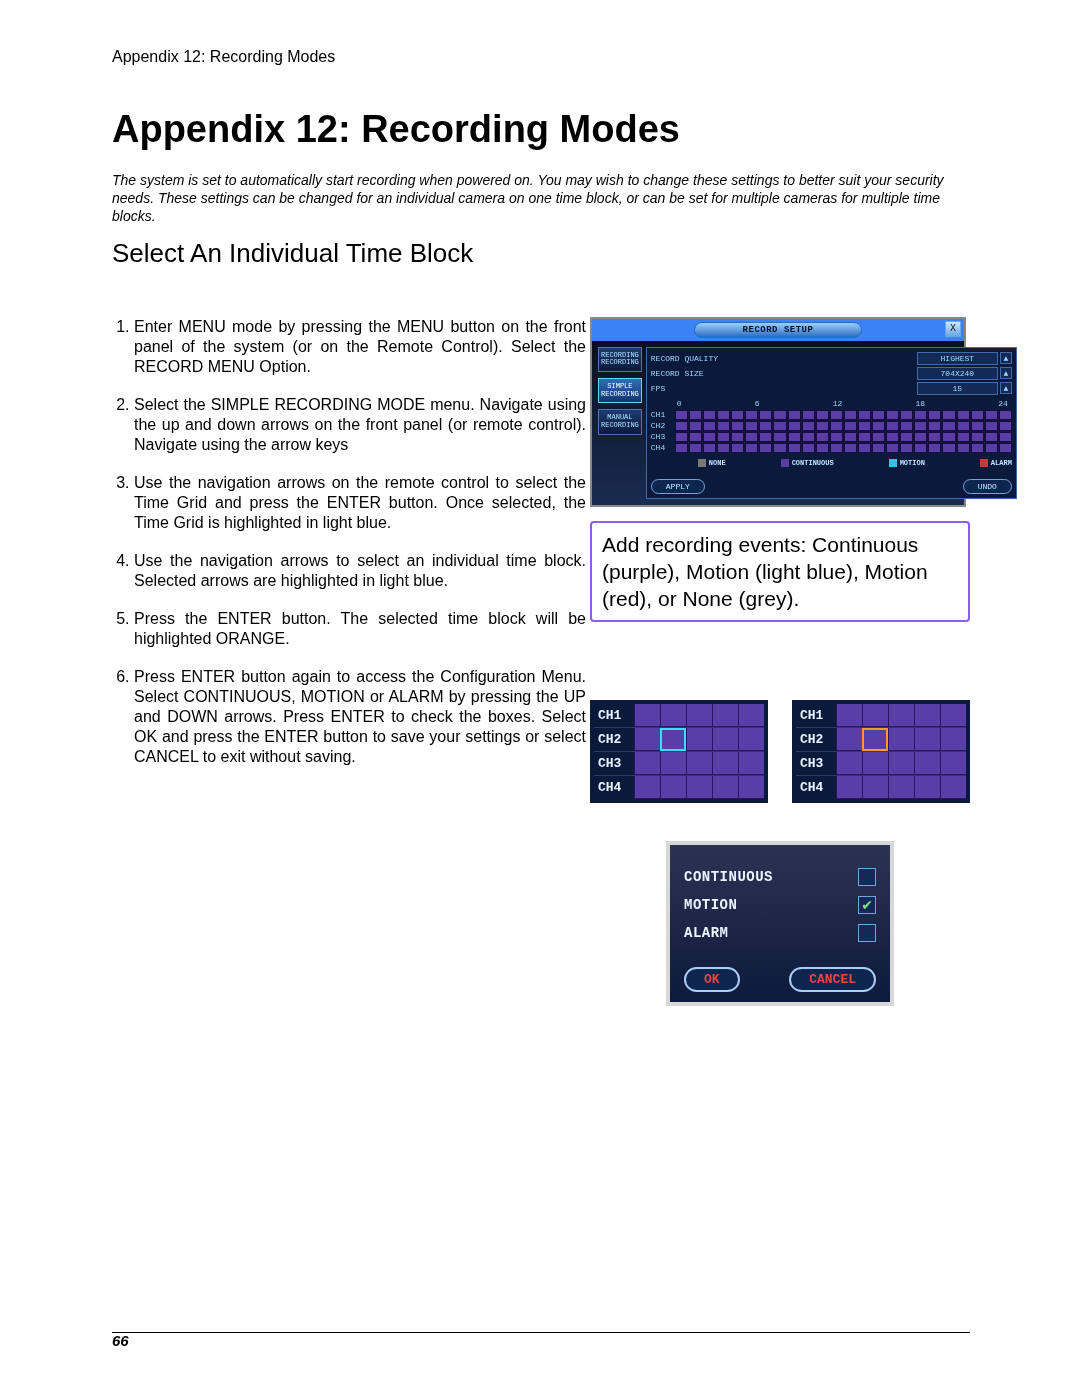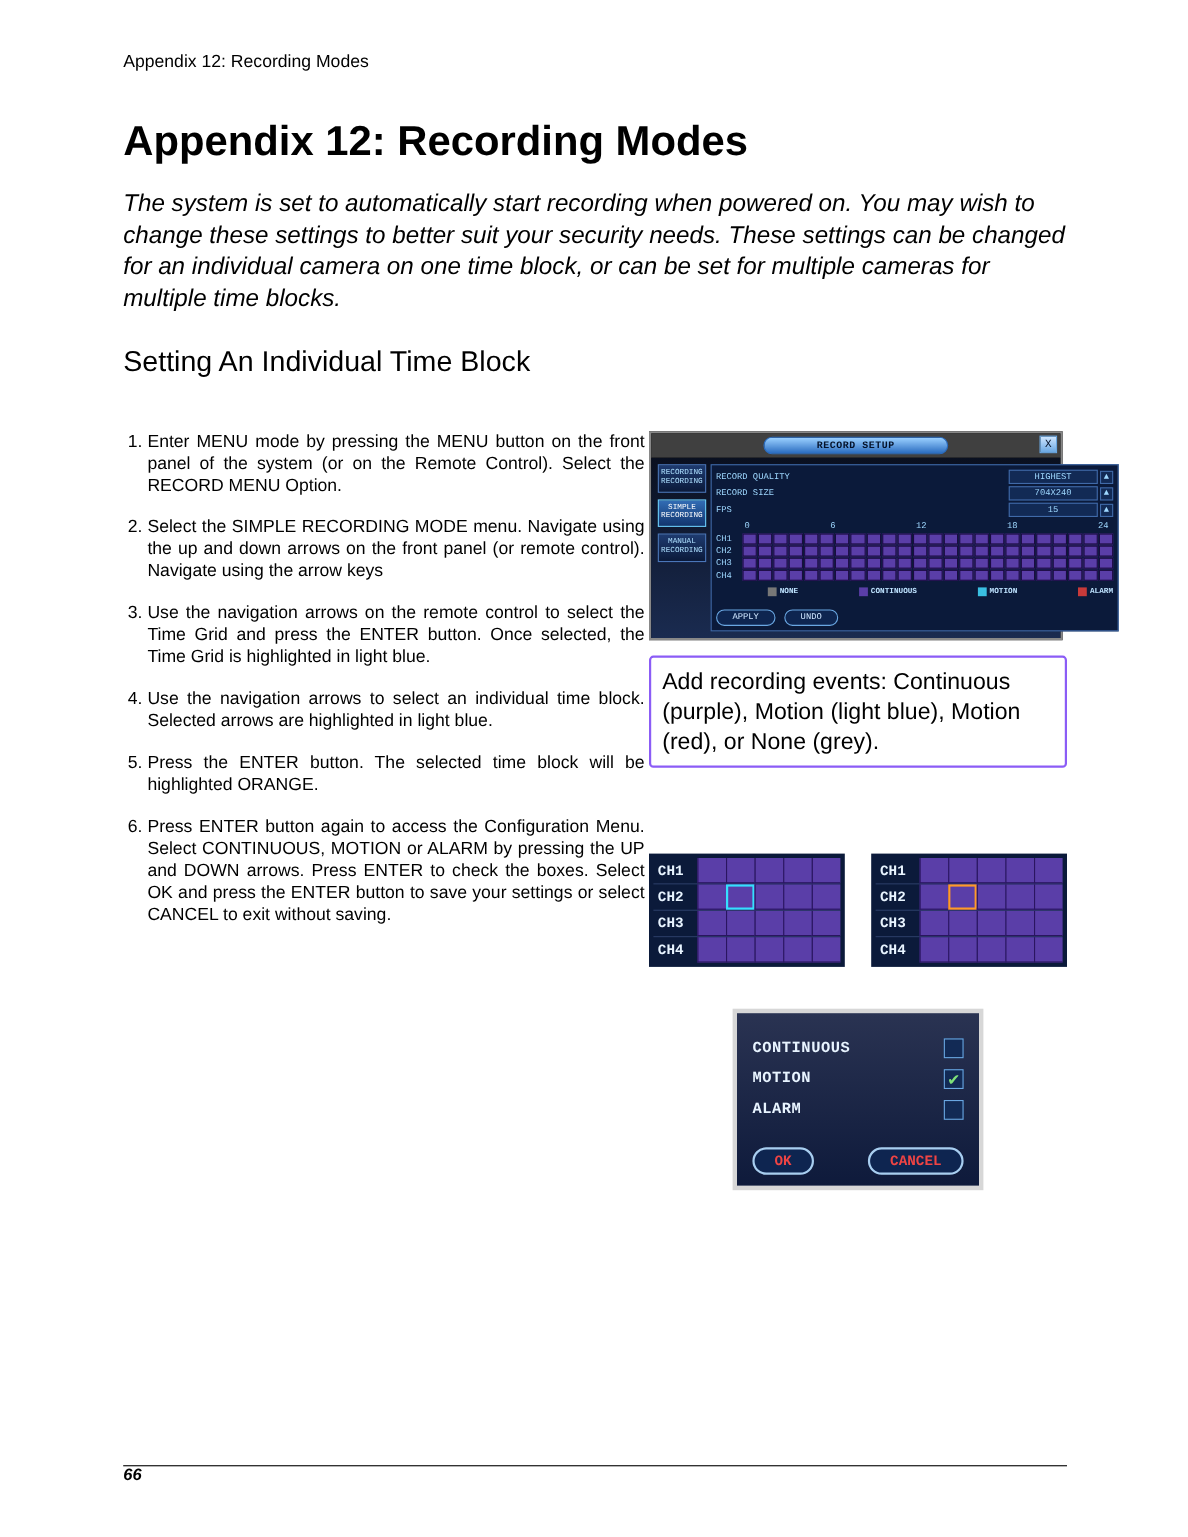--- a/index.html
+++ b/index.html
@@ -17,23 +17,23 @@
     margin-bottom: 42px;
   }
   h1.page-title {
     font-family: "Arial Black", Arial, sans-serif;
     font-weight: 900;
     font-size: 38px;
     margin-bottom: 20px;
   }
   p.intro {
     font-style: italic;
-    font-size: 22px;
+    font-size: 14px;
     line-height: 1.3;
-    margin-bottom: 28px;
+    margin-bottom: 12px;
   }
   h2.section-title {
     font-size: 26px;
     font-weight: 400;
     margin-bottom: 48px;
   }
   .two-col {
     display: flex;
     align-items: flex-start;
     gap: 4px;
@@ -53,21 +53,21 @@
 
   
   .setup-win {
     width: 376px;
     border: 2px solid #888;
     background: #000;
     font-family: "Courier New", monospace;
   }
   .setup-titlebar {
     height: 22px;
-    background: #404040;
+    background: #3b82f6;
     display: flex;
     align-items: center;
     justify-content: center;
     position: relative;
   }
   .setup-titlebar .pill {
     background: linear-gradient(#9ad0ff,#2a6cc0);
     color: #04122a;
     font-size: 9px;
     font-weight: bold;
@@ -178,21 +178,21 @@
     font-size: 7px;
     color: #bfe3ff;
     margin-top: 6px;
   }
   .legend span { display: inline-flex; align-items: flex-end; gap: 3px; padding-left: 47px; }
   .swatch { width: 8px; height: 8px; display: inline-block; }
   .sw-none{background:#777;} .sw-cont{background:#5a3ea8;} .sw-mot{background:#3ac0e2;} .sw-alm{background:#c83a3a;}
   .btn-row {
     display: flex;
     gap: 8px;
-    justify-content: flex-start;
+    justify-content: space-between;
     margin-top: 12px;
   }
   .pill-btn {
     border: 1px solid #6aa7e2;
     background: #0e2550;
     color: #cfe6ff;
     font-size: 8px;
     padding: 2px 14px;
     border-radius: 10px;
   }
@@ -309,21 +309,21 @@
 </style>
 </head>
 <body>
 
 <div class="running-header">Appendix 12: Recording Modes</div>
 
 <h1 class="page-title">Appendix 12: Recording Modes</h1>
 
 <p class="intro">The system is set to automatically start recording when powered on. You may wish to change these settings to better suit your security needs. These settings can be changed for an individual camera on one time block, or can be set for multiple cameras for multiple time blocks.</p>
 
-<h2 class="section-title">Setting An Individual Time Block</h2>
+<h2 class="section-title">Select An Individual Time Block</h2>
 
 <div class="two-col">
   <div class="left-col">
     <ol class="steps">
       <li>Enter MENU mode by pressing the MENU button on the front panel of the system (or on the Remote Control). Select the RECORD MENU Option.</li>
       <li>Select the SIMPLE RECORDING MODE menu. Navigate using the up and down arrows on the front panel (or remote control). Navigate using the arrow keys</li>
       <li>Use the navigation arrows on the remote control to select the Time Grid and press the ENTER button. Once selected, the Time Grid is highlighted in light blue.</li>
       <li>Use the navigation arrows to select an individual time block. Selected arrows are highlighted in light blue.</li>
       <li>Press the ENTER button. The selected time block will be highlighted ORANGE.</li>
       <li>Press ENTER button again to access the Configuration Menu. Select CONTINUOUS, MOTION or ALARM by pressing the UP and DOWN arrows. Press ENTER to check the boxes. Select OK and press the ENTER button to save your settings or select CANCEL to exit without saving.</li>

